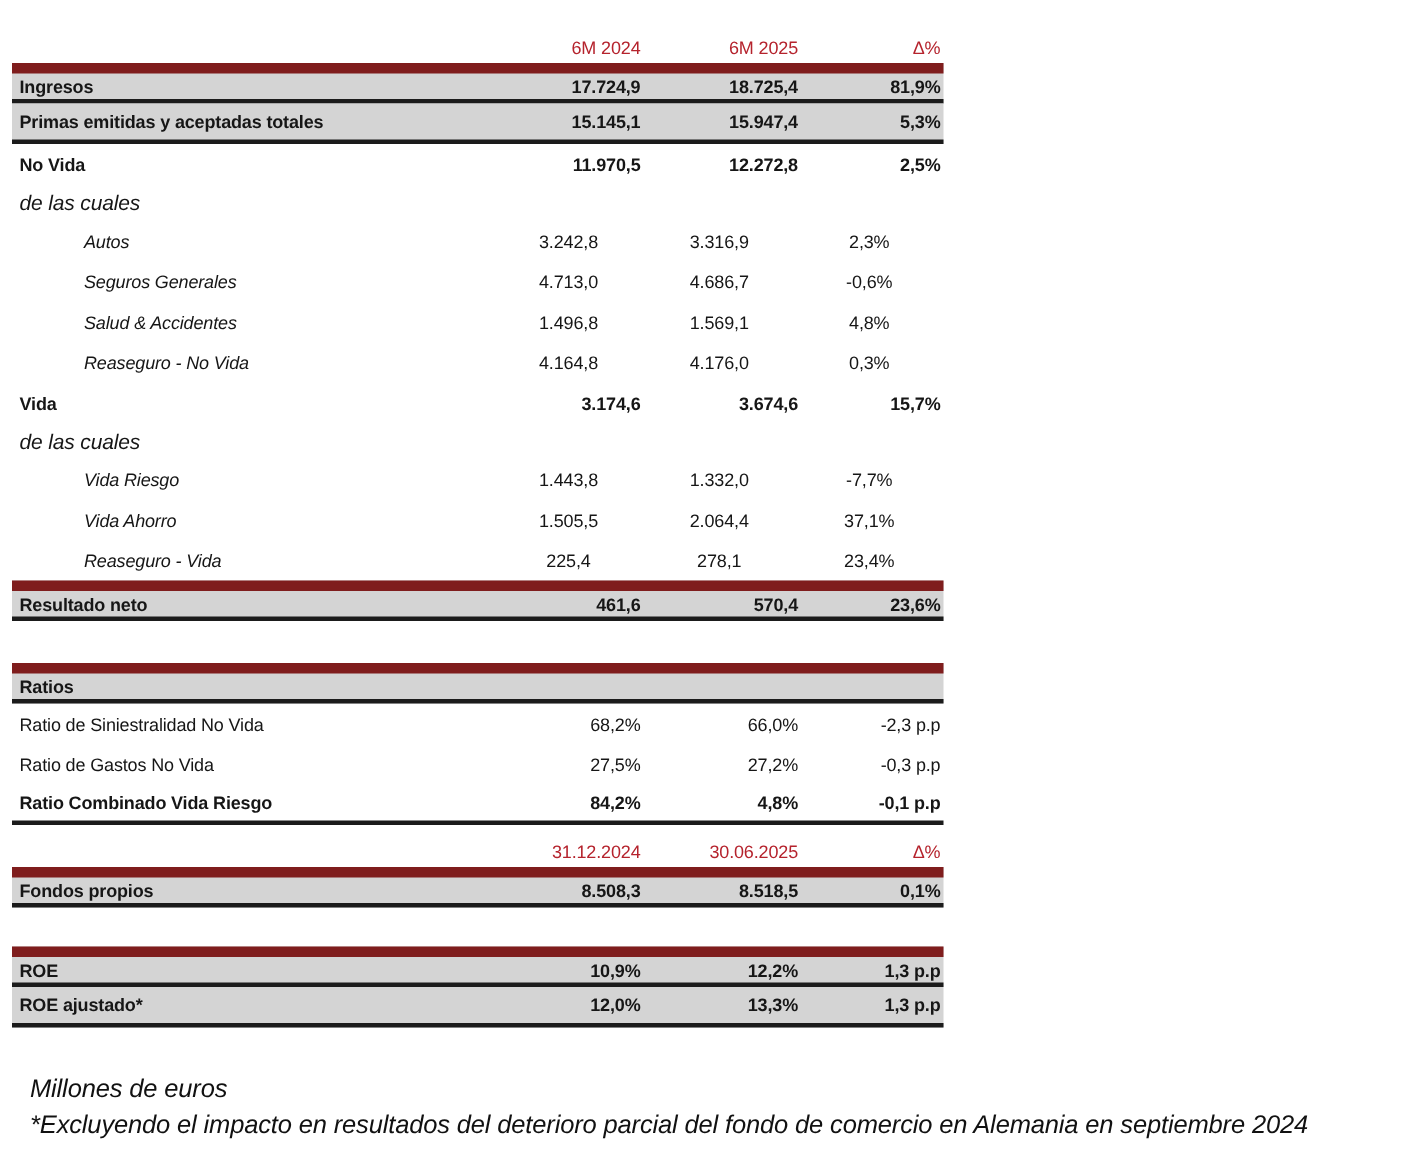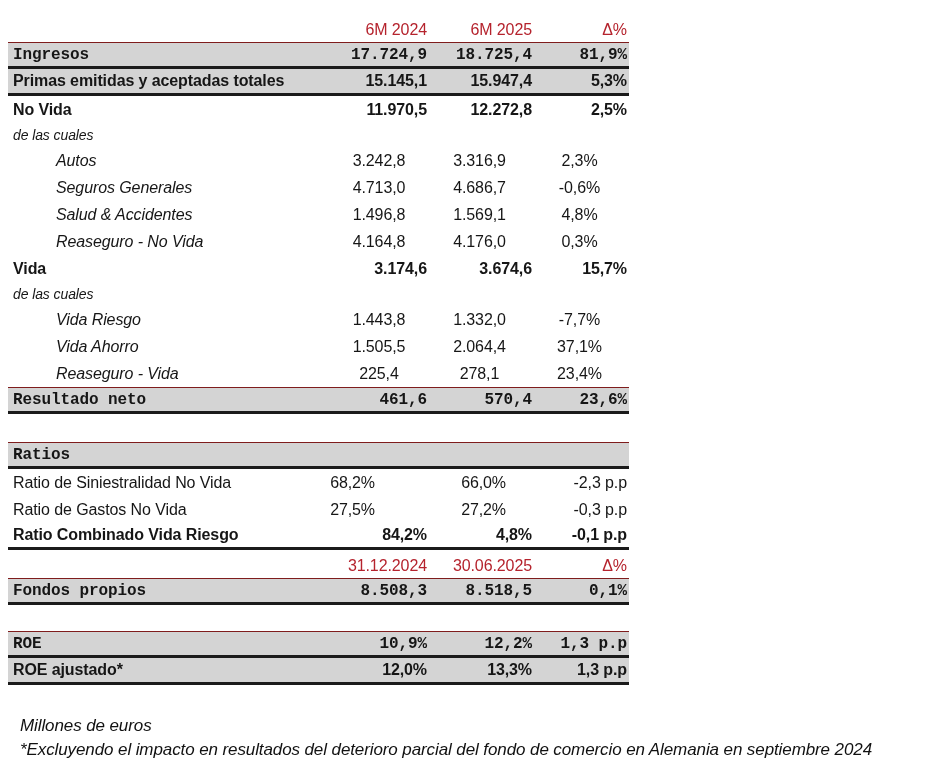--- a/index.html
+++ b/index.html
@@ -1,34 +1,34 @@
 <!DOCTYPE html>
 <html style="--accent-red: #B5232D; --row-gray: #D4D4D4;"><head>
 <meta charset="utf-8">
 <style>
   html,body{margin:0;padding:0;background:#ffffff;}
   .canvas{
     position:relative;width:947px;height:772px;background:#ffffff;overflow:hidden;
     font-family:"Liberation Sans",sans-serif;color:#161616;letter-spacing:-0.1px;
   }
   .fin-table{position:absolute;left:8px;top:14px;width:621px;}
-  .row{display:flex;align-items:center;height:27px;box-sizing:border-box;font-size:16px;}
+  .row{display:flex;align-items:center;height:27px;box-sizing:border-box;font-size:12px;}
   .row .lbl{flex:1 1 auto;padding-left:5px;white-space:nowrap;overflow:hidden;}
   .row .v{white-space:nowrap;text-align:right;}
   .row .v1{flex:0 0 96px;}
   .row .v2{flex:0 0 105px;}
   .row .v3{flex:0 0 95px;padding-right:2px;}
   .gray{background:var(--row-gray);}
   .bold{font-weight:700;}
-  .bt{border-top:1px solid #7f1d1d;font-family:Liberation Mono, monospace;}
+  .bt{border-top:7px solid #7f1d1d;}
   .bb{border-bottom:3px solid #1b1b1b;}
   .caption{height:24px;font-style:italic;font-size:14px;}
   .sub .lbl{font-style:italic;padding-left:48px;}
   .sub .v{font-weight:400;text-align:center;}
-  .plain{font-weight:400;gap:26px;}
+  .plain{font-weight:400;}
   .colheader{height:28px;align-items:flex-end;padding-bottom:3px;}
   .colheader .v{color:var(--accent-red);font-weight:500;}
   .spacer{border:none;background:transparent;}
   .sp1{height:28px;}
   .sp2{height:26px;}
   .footnotes{position:absolute;left:20px;top:714px;width:930px;}
   .footnote{font-style:italic;font-size:17px;line-height:24px;color:#111;white-space:nowrap;}
 </style>
 </head>
 <body>

